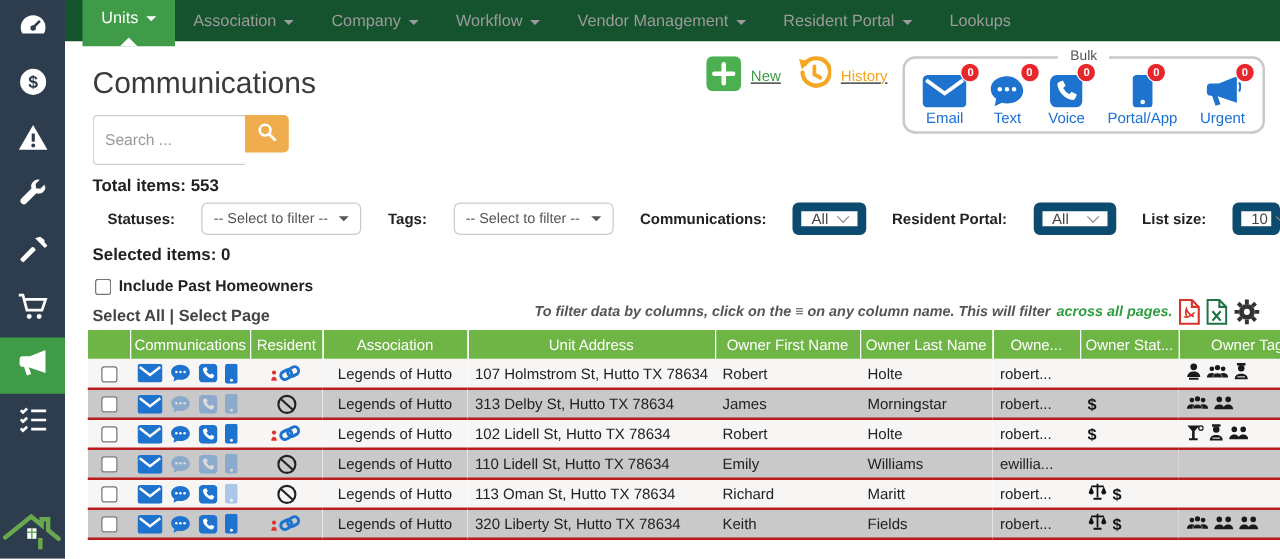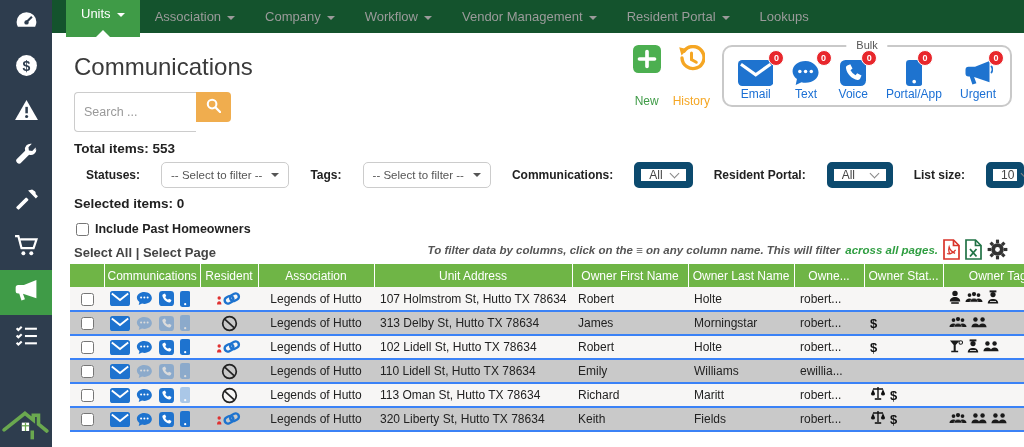--- a/index.html
+++ b/index.html
@@ -20,21 +20,21 @@
   .nav-caret { width:0; height:0; border-left:4px solid transparent; border-right:4px solid transparent; border-top:4px solid #9b9b9b; margin-top:2px; }
   .nav-item.active { background:#3f9b47; color:#fff; height:40px; padding-bottom:6px; position:relative; }
   .nav-item.active .nav-caret { border-top-color:#fff; }
   .nav-item.active::after { content:""; position:absolute; bottom:0; left:50%; transform:translateX(-50%);
     border-left:7px solid transparent; border-right:7px solid transparent; border-bottom:7px solid #fff; }
   
   .content { position:absolute; left:52px; top:33px; right:0; bottom:0; }
   .page-title { margin:20px 0 0 22px; font-size:24px; color:#3a3a3a; font-weight:400; }
   
   .actions { position:absolute; top:12px; right:12px; display:flex; align-items:flex-start; gap:12px; }
-  .icon-btn { display:flex; flex-direction:column; align-items:center; gap:18px; font-size:12px; cursor:pointer; }
+  .icon-btn { display:flex; flex-direction:row; align-items:center; gap:8px; font-size:12px; cursor:pointer;text-decoration:underline; }
   .icon-btn svg { width:28px; height:28px; }
   .new-label { color:#3f9b47; }
   .history-label { color:#f5a623; }
   .bulk-group { position:relative; border:2px solid #c9c9c9; border-radius:10px; padding:11px 14px 4px; display:flex; gap:18px; background:#fff; }
   .bulk-title { position:absolute; top:-8px; left:50%; transform:translateX(-50%); background:#fff; padding:0 10px; font-size:11px; color:#555; }
   .bulk-item { position:relative; display:flex; flex-direction:column; align-items:center; gap:1px; font-size:12px; color:#1a6fd4; cursor:pointer; }
   .bulk-item .bi { position:relative; height:28px; display:flex; align-items:flex-end; }
   .bulk-item svg { height:26px; }
   .badge { position:absolute; top:-8px; right:-11px; background:#e8272c; color:#fff; font-size:9px; font-weight:bold;
     width:16px; height:16px; border-radius:50%; display:flex; align-items:center; justify-content:center; border:1px solid #fff; }
@@ -62,21 +62,21 @@
   .select-links .lnk { cursor:pointer; }
   .hint { display:flex; align-items:center; gap:5px; font-size:11.5px; font-style:italic; font-weight:bold; color:#555; }
   .hint-green { color:#2f9e41; }
   .exp-icon { cursor:pointer; display:flex; align-items:center; }
   
   .table-wrap { margin:4px 0 0 18px; width:954px; overflow:hidden; }
   table { border-collapse:collapse; table-layout:fixed; width:988px; }
   thead th { background:#6fb546; color:#fff; font-weight:400; font-size:12px; height:23px; padding:0 3px;
     border-right:1px solid #fff; text-align:center; overflow:hidden; white-space:nowrap; }
   thead th:last-child { border-right:none; }
-  tbody td { height:24px; font-size:12px; color:#222; padding:0 6px; white-space:nowrap; overflow:hidden; border-bottom:2px solid #3b82f6; vertical-align:middle; }
+  tbody td { height:24px; font-size:12px; color:#222; padding:0 6px; white-space:nowrap; overflow:hidden; border-bottom:2px solid #b91c1c; vertical-align:middle; }
   tr.odd  { background:#f7f6f5; }
   tr.even { background:#c9c9c9; }
   .c-check { text-align:center; }
   .c-check input { width:13px; height:13px; margin:0; vertical-align:middle; }
   .comm-wrap { display:flex; gap:6px; align-items:center; }
   .ci { display:flex; cursor:pointer; } .ci svg { height:15px; }
   .ci.faded { opacity:.35; }
   .c-res { text-align:center; } .c-res svg { vertical-align:middle; }
   .c-assoc { text-align:center; }
   .stat-wrap, .tags-wrap { display:flex; align-items:center; gap:4px; }

